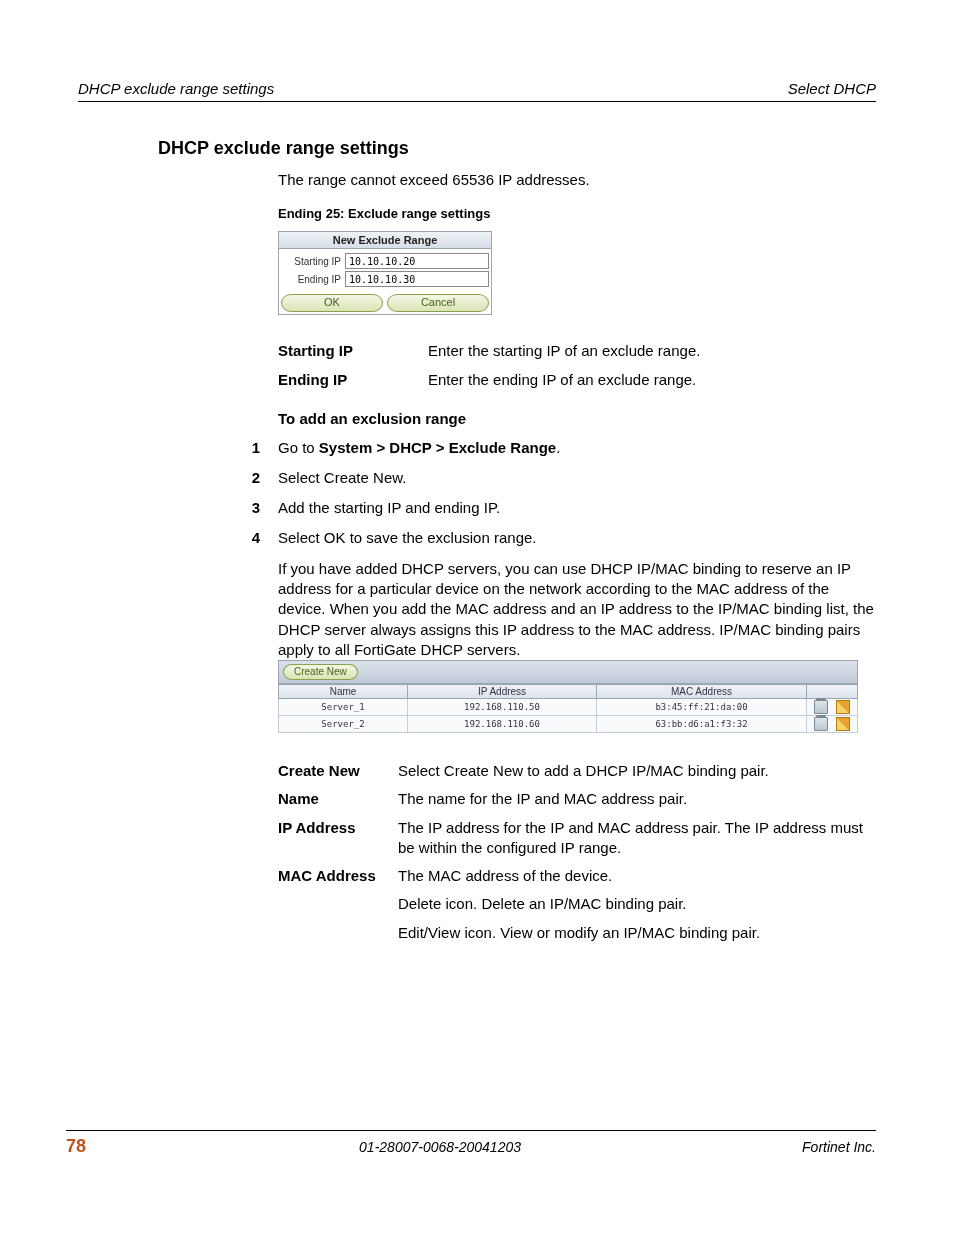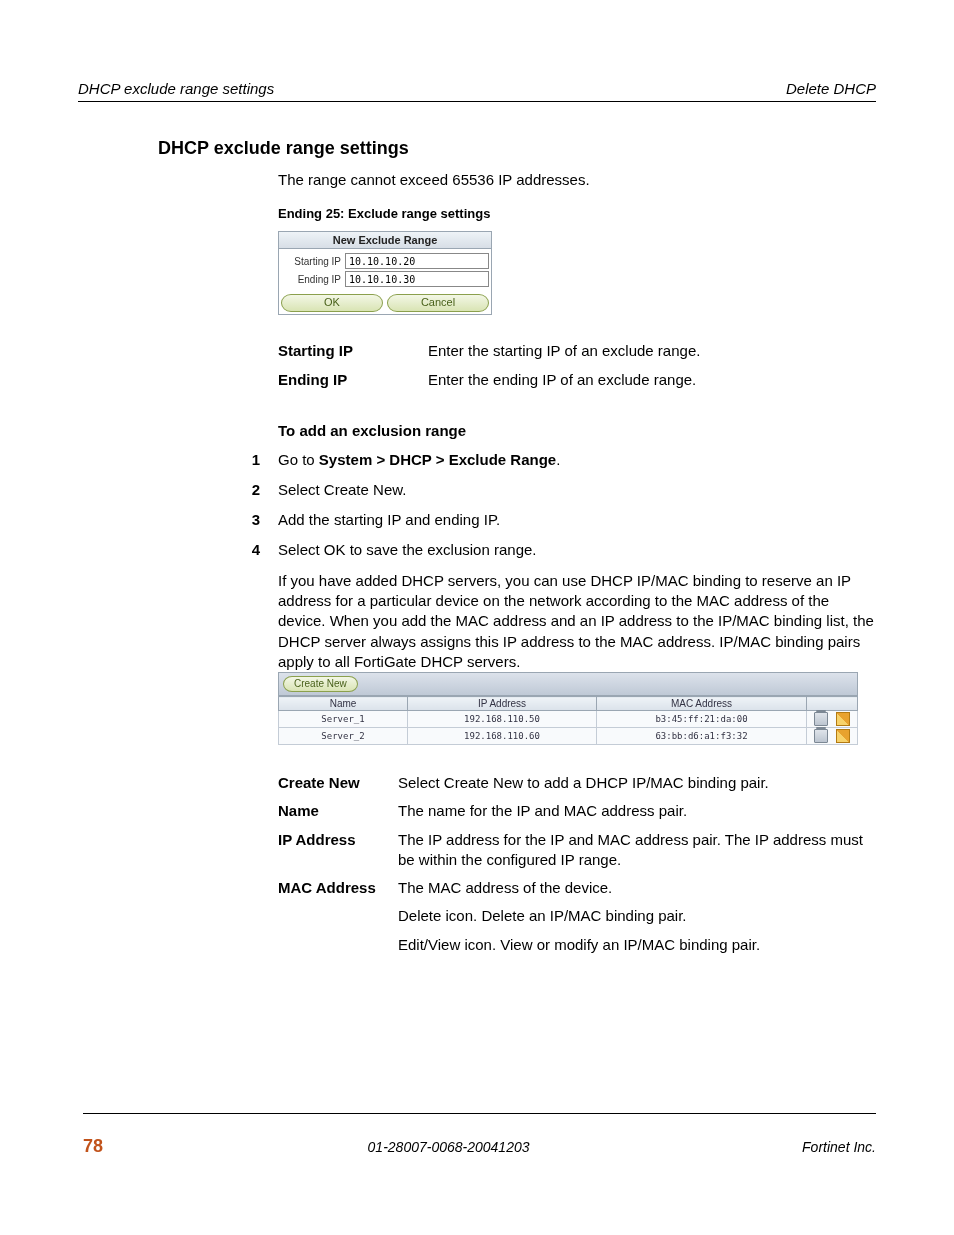--- a/index.html
+++ b/index.html
@@ -47,21 +47,21 @@
     line-height: 1.35;
     margin-top: 11px;
   }
   .fig-cap {
     font-weight: bold;
     font-size: 13px;
     margin: 16px 0 10px 200px;
   }
   .instr-head {
     font-weight: bold;
-    margin: 28px 0 10px 200px;
+    margin: 16px 0 10px 200px;
   }
   ol.steps {
     list-style: none;
     padding: 0;
     margin: 0;
   }
   ol.steps li {
     display: flex;
     margin-bottom: 9px;
     line-height: 1.4;
@@ -230,46 +230,46 @@
   }
   .fig26 .pencil {
     background: linear-gradient(45deg,#f7d26a 50%, #e8a22e 50%);
     border: 1px solid #b37a12;
     transform: rotate(0deg);
   }
 
   
   .footer {
     position: absolute;
-    left: 83px;
+    left: 66px;
     right: 78px;
     bottom: 78px;
     border-top: 1.5px solid #000;
     display: flex;
     justify-content: space-between;
     align-items: baseline;
-    padding-top: 22px;
+    padding-top: 5px;
     font-size: 14px;
   }
   .footer .pn {
     font-size: 18px;
     font-weight: bold;
     color: #c1521a;
   }
   .footer .mid { font-style: italic; }
   .footer .right { font-style: italic; margin-left: 8px; }
 </style>
 </head>
 <body>
 
 <div class="page">
 
   <div class="header-row">
     <span class="header-left">DHCP exclude range settings</span>
-    <span class="header-right">Delete DHCP</span>
+    <span class="header-right">Select DHCP</span>
   </div>
 
   <h3 class="section-title">DHCP exclude range settings</h3>
 
   <div class="body-text">The range cannot exceed 65536 IP addresses.</div>
 
   <div class="fig-cap">Ending 25: Exclude range settings</div>
 
   <div class="fig25">
     <div class="hdr">New Exclude Range</div>

